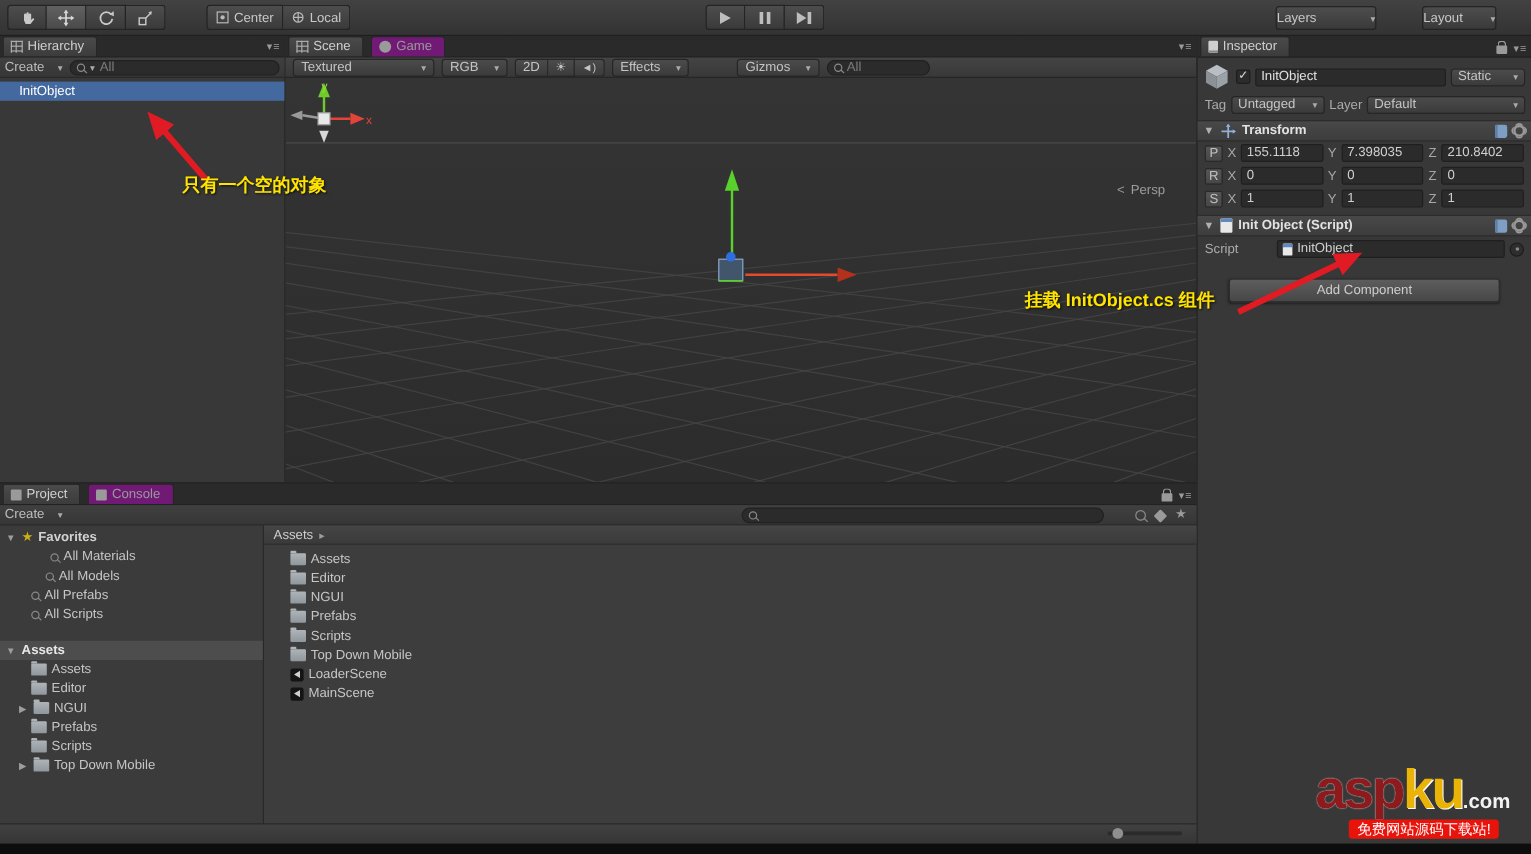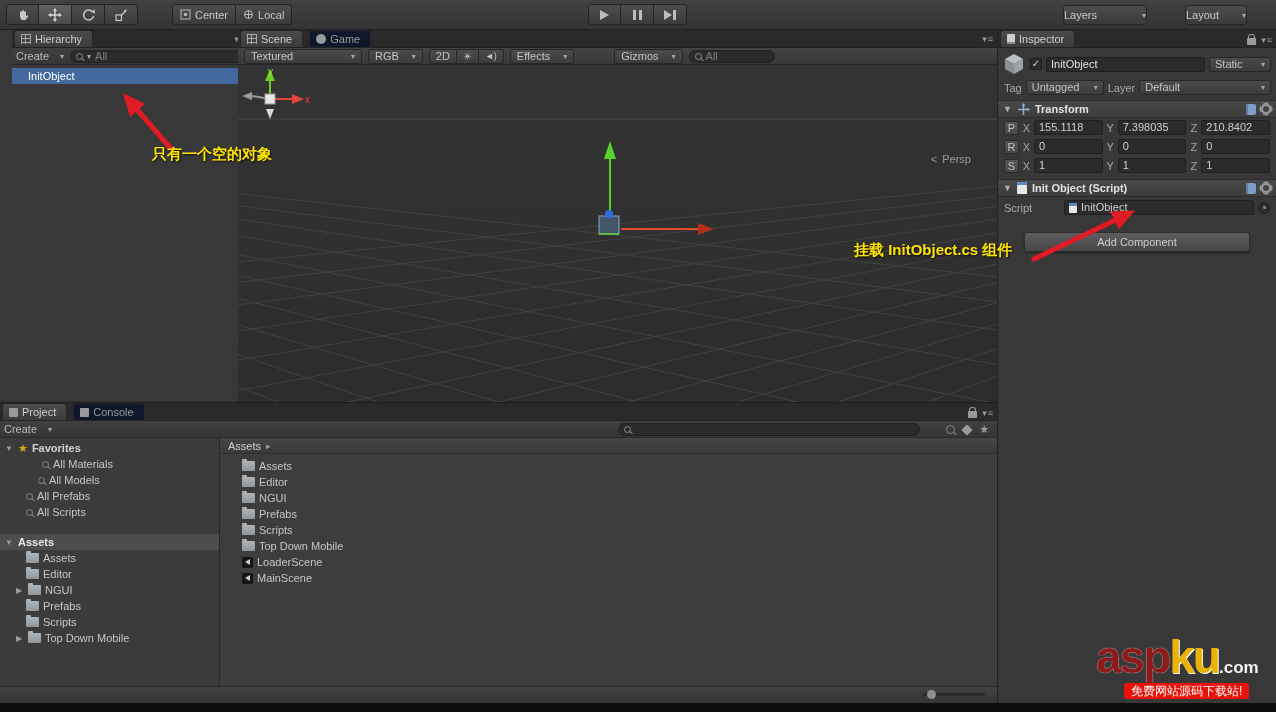--- a/index.html
+++ b/index.html
@@ -17,37 +17,37 @@
 .caret{font-size:8px;color:#aaa;margin-left:8px;}
 .play-tri{width:0;height:0;border-left:9px solid #bdbdbd;border-top:5px solid transparent;border-bottom:5px solid transparent;}
 .pause-bars{display:flex;gap:3px;}
 .pause-bars i{display:block;width:3px;height:10px;background:#bdbdbd;}
 .step-wrap{display:flex;align-items:center;gap:1px;}
 .step-bar{width:3px;height:10px;background:#bdbdbd;}
 
 
 .tabbar{height:18px;background:#2a2a2a;border-bottom:1px solid #222;display:flex;align-items:flex-end;position:relative;padding-left:2px;}
 .tab{height:17px;padding:0 10px 0 6px;background:linear-gradient(#4a4a4a,#3c3c3c);border:1px solid #262626;border-bottom:none;border-radius:3px 3px 0 0;color:#cfcfcf;display:flex;align-items:center;gap:4px;line-height:16px;}
-.tab.inactive{background:#0f172a;color:#9a9a9a;margin-left:6px;}
+.tab.inactive{background:#701a75;color:#9a9a9a;margin-left:6px;}
 .pane-corner{position:absolute;right:4px;top:4px;display:flex;align-items:center;gap:5px;color:#9a9a9a;}
 .pane-opts{display:flex;align-items:center;gap:1px;font-size:9px;color:#9a9a9a;}
 .panel-toolbar{height:17px;background:linear-gradient(#404040,#363636);border-bottom:1px solid #292929;display:flex;align-items:center;padding:0 4px;gap:6px;position:relative;}
 .create-btn{color:#bdbdbd;display:flex;align-items:center;gap:3px;}
 .searchpill{height:13px;background:#2b2b2b;border:1px solid #212121;border-radius:7px;display:flex;align-items:center;padding:0 5px;color:#7d7d7d;gap:4px;}
 .icon-mag{width:7px;height:7px;border:1px solid #8a8a8a;border-radius:50%;position:relative;flex:none;}
 .icon-mag::after{content:'';position:absolute;width:4px;height:1px;background:#8a8a8a;transform:rotate(45deg);right:-3px;bottom:-1px;}
 .mini-sq{width:9px;height:9px;background:#9a9a9a;border-radius:1px;flex:none;}
 .mini-grid{width:10px;height:10px;flex:none;background:linear-gradient(#aaa,#aaa) 0 0/10px 1px no-repeat,linear-gradient(#aaa,#aaa) 0 4px/10px 1px no-repeat,linear-gradient(#aaa,#aaa) 0 8px/10px 1px no-repeat,linear-gradient(#aaa,#aaa) 0 0/1px 10px no-repeat,linear-gradient(#aaa,#aaa) 4px 0/1px 10px no-repeat,linear-gradient(#aaa,#aaa) 9px 0/1px 10px no-repeat;}
 .mini-circle{width:10px;height:10px;border-radius:50%;background:#9a9a9a;flex:none;}
 .mini-doc{width:8px;height:10px;background:#cfcfcf;border-radius:1px;flex:none;box-shadow:inset 0 -2px 0 #8a8a8a;}
 .icon-lock{width:9px;height:7px;background:#9a9a9a;border-radius:1px;position:relative;margin-top:4px;flex:none;}
 .icon-lock::before{content:'';position:absolute;left:1px;top:-4px;width:5px;height:4px;border:1.5px solid #9a9a9a;border-bottom:none;border-radius:3px 3px 0 0;}
 
 
-#hierarchy{position:absolute;left:12px;top:30px;width:238px;height:372px;background:#383838;border-right:1px solid #222;}
+#hierarchy{position:absolute;left:0;top:30px;width:238px;height:372px;background:#383838;border-right:1px solid #222;}
 .hier-row{height:16px;line-height:16px;padding-left:16px;color:#d6d6d6;margin-top:4px;}
 .hier-row.selected{background:#44699f;color:#fff;}
 
 
 #scene{position:absolute;left:238px;top:30px;width:759px;height:372px;background:#303030;}
 .sc-toolbar{height:17px;background:linear-gradient(#444,#383838);border-bottom:1px solid #262626;display:flex;align-items:center;gap:6px;padding:0 6px;position:relative;}
 .sc-drop{height:15px;background:linear-gradient(#4b4b4b,#3b3b3b);border:1px solid #262626;border-radius:3px;padding:0 6px;color:#c4c4c4;display:flex;align-items:flex-start;gap:5px;line-height:13px;}
 .sc-seg{display:flex;height:15px;}
 .sc-seg .seg{height:15px;background:linear-gradient(#4b4b4b,#3b3b3b);border:1px solid #262626;border-left:none;padding:0 6px;display:flex;align-items:flex-start;color:#c4c4c4;line-height:13px;}
 .sc-seg .seg:first-child{border-left:1px solid #262626;border-radius:3px 0 0 3px;}

